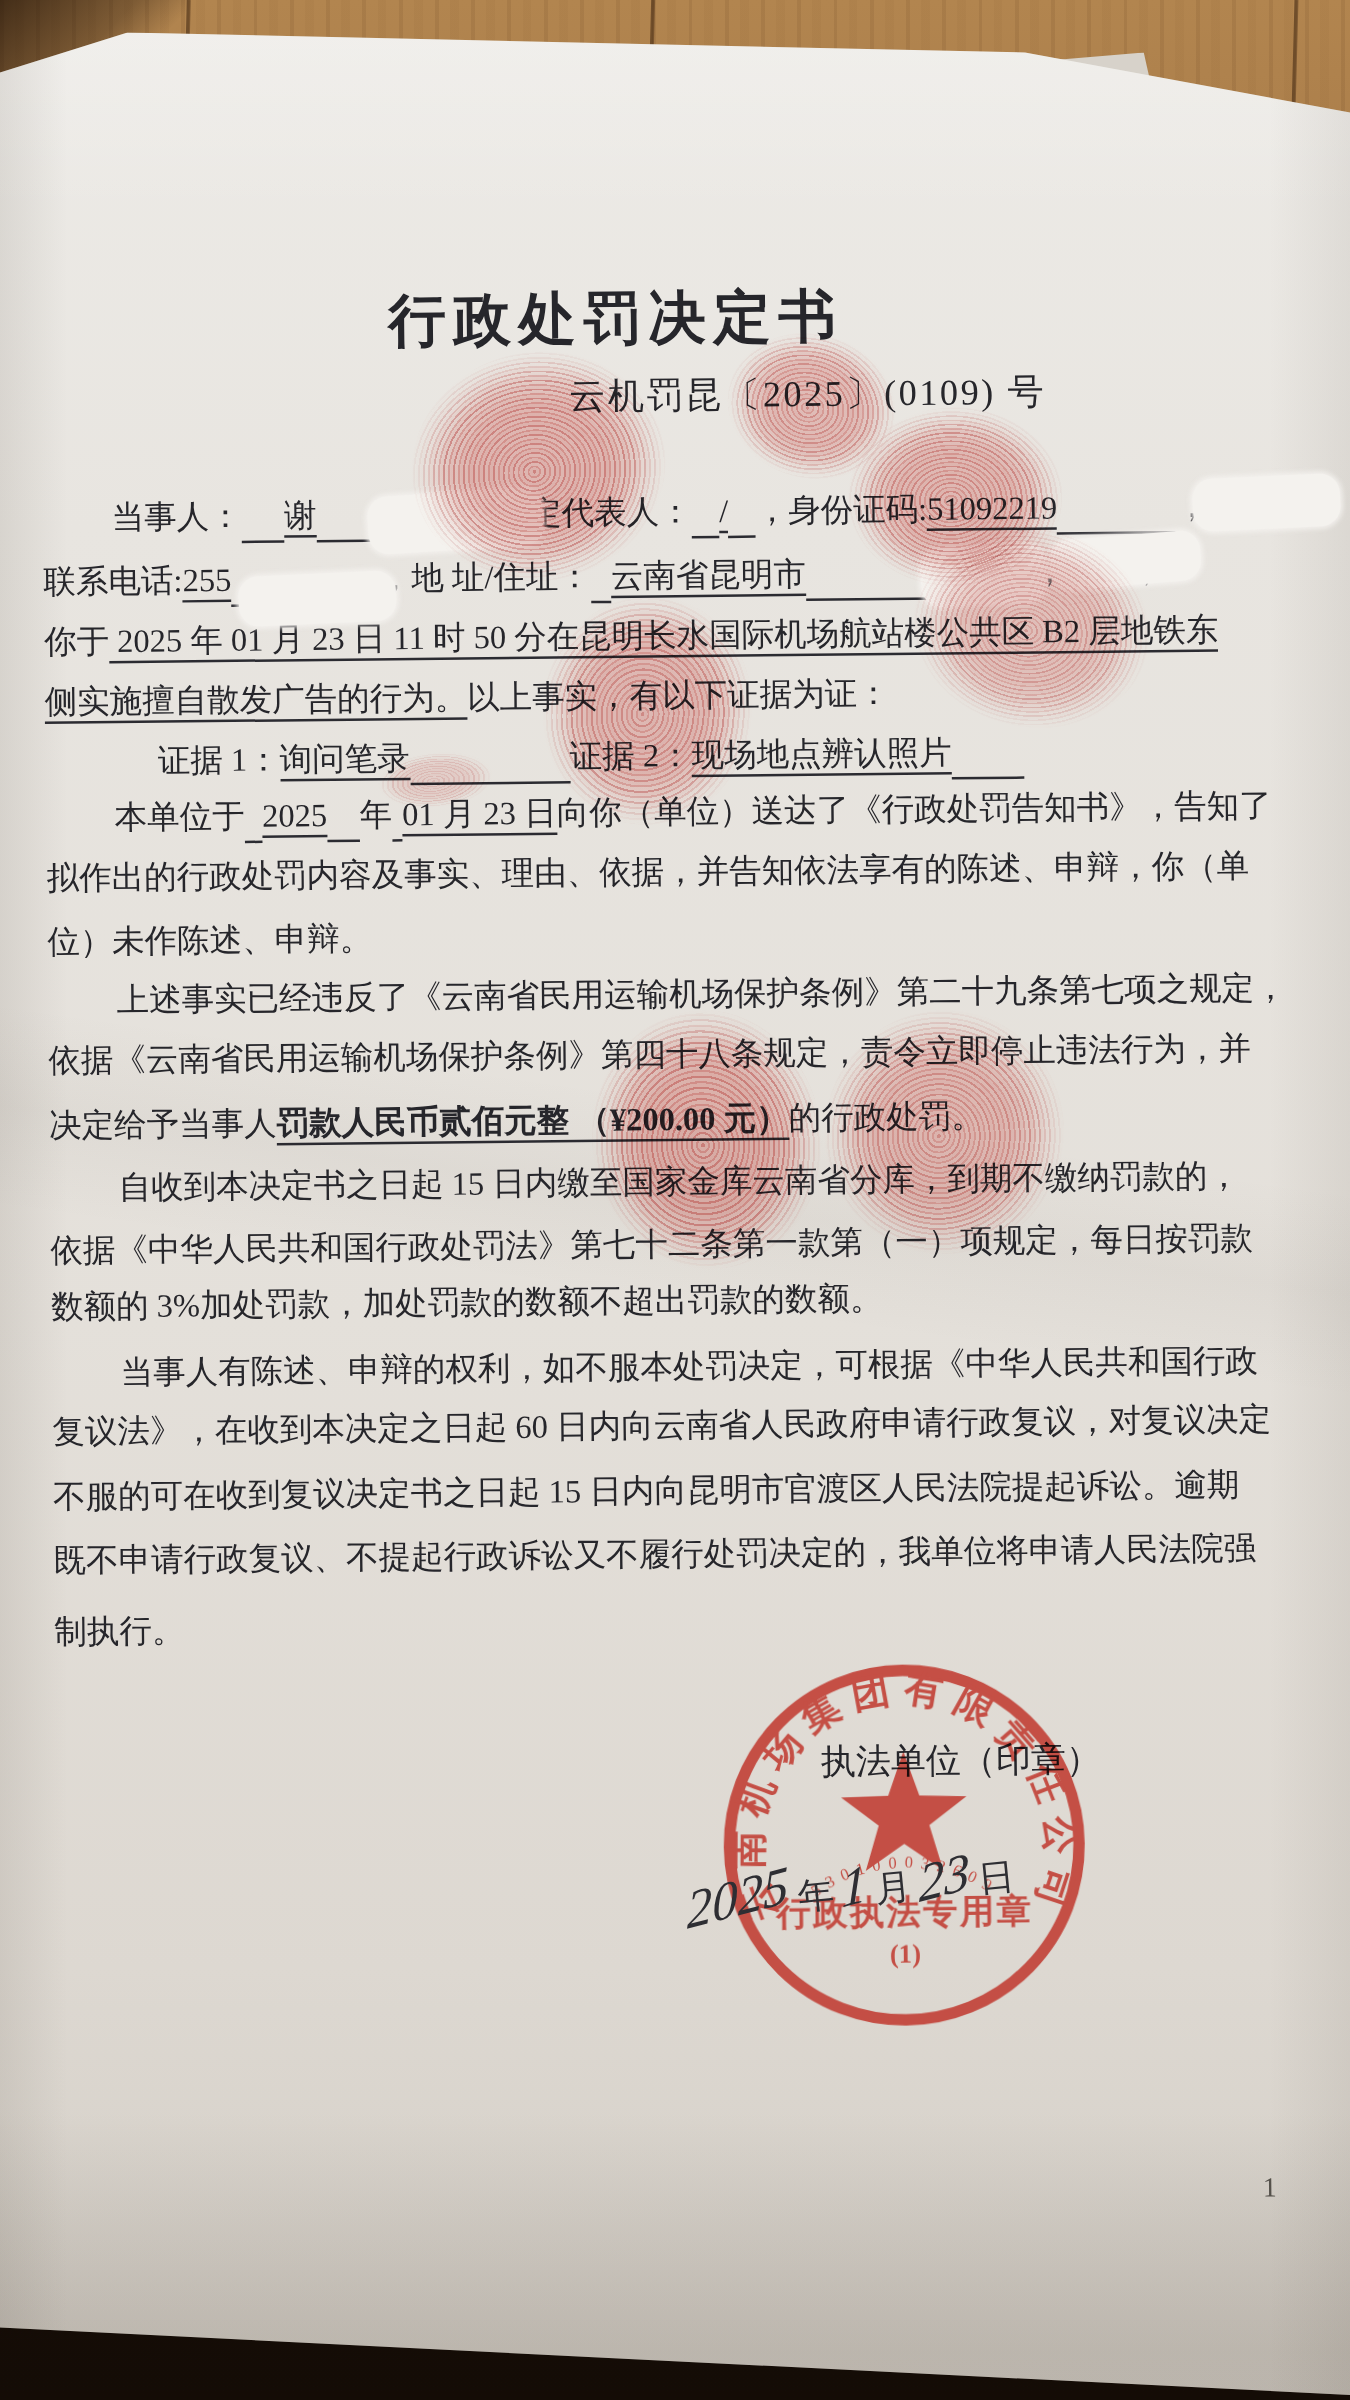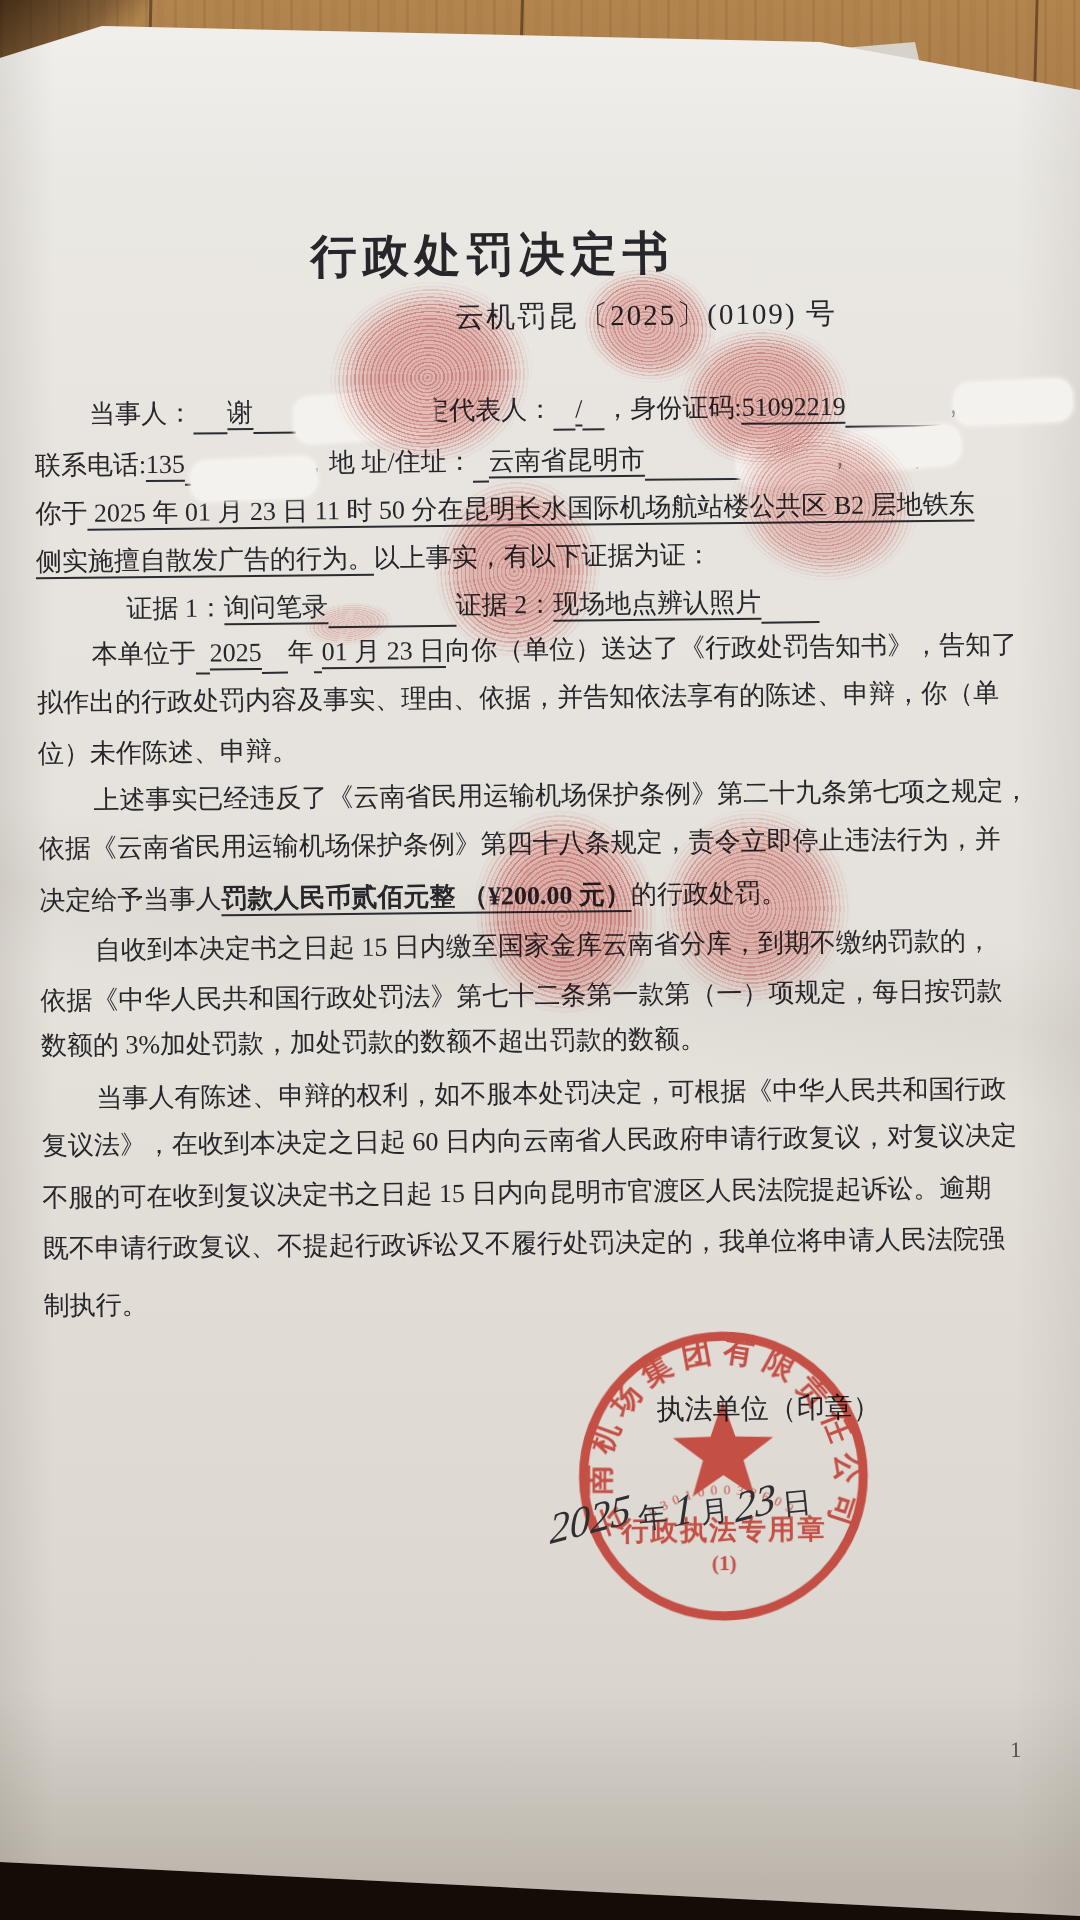--- a/index.html
+++ b/index.html
@@ -64,21 +64,21 @@
 <div id="back-sheet"></div>
 <div id="paper"></div>
 <div id="paper-shading"></div>
 
 <div id="sheet-content">
   <div id="doc-title">行政处罚决定书</div>
   <div id="doc-number">云机罚昆〔2025〕(0109) 号</div>
 
   <div id="doc-lines">
       <div class="line" style="top: 390px; left: 95px;"><span class="">当事人：</span><span class="pad u" style="width: 34px;"></span><span class="u">谢</span><span class="pad u" style="width: 118px;"></span><span class="">，法定代表人：</span><span class="pad u" style="width: 22px;"></span><span class="u">/</span><span class="pad u" style="width: 22px;"></span><span class="">，身份证码:</span><span class="u">51092219</span><span class="pad u" style="width: 95px;"></span><span class="">，</span></div>
-      <div class="line" style="top: 441px; left: 40px;"><span class="">联系电话:</span><span class="u">135</span><span class="pad u" style="width: 118px;"></span><span class="">，地 址/住址：</span><span class="pad u" style="width: 16px;"></span><span class="u">云南省昆明市</span><span class="pad u" style="width: 182px;"></span><span class="">，经查，</span></div>
+      <div class="line" style="top: 441px; left: 40px;"><span class="">联系电话:</span><span class="u">255</span><span class="pad u" style="width: 118px;"></span><span class="">，地 址/住址：</span><span class="pad u" style="width: 16px;"></span><span class="u">云南省昆明市</span><span class="pad u" style="width: 182px;"></span><span class="">，经查，</span></div>
       <div class="line" style="top: 489px; left: 40px;"><span class="">你于</span><span class="u"> 2025 年 01 月 23 日 11 时 50 分在昆明长水国际机场航站楼公共区 B2 层地铁东</span></div>
       <div class="line" style="top: 537px; left: 40px;"><span class="u">侧实施擅自散发广告的行为。</span><span class="">以上事实，有以下证据为证：</span></div>
       <div class="line" style="top: 585px; left: 130px;"><span class="">证据 1：</span><span class="u">询问笔录</span><span class="pad u" style="width: 128px;"></span><span class="">证据 2：</span><span class="u">现场地点辨认照片</span><span class="pad u" style="width: 58px;"></span></div>
       <div class="line" style="top: 630px; left: 95px;"><span class="">本单位于</span><span class="pad u" style="width: 14px;"></span><span class="u">2025</span><span class="pad u" style="width: 26px;"></span><span class="">年</span><span class="pad u" style="width: 8px;"></span><span class="u">01 月 23 日</span><span class="">向你（单位）送达了《行政处罚告知书》，告知了</span></div>
       <div class="line" style="top: 678px; left: 40px;"><span class="">拟作出的行政处罚内容及事实、理由、依据，并告知依法享有的陈述、申辩，你（单</span></div>
       <div class="line" style="top: 729px; left: 40px;"><span class="">位）未作陈述、申辩。</span></div>
       <div class="line" style="top: 776px; left: 95px;"><span class="">上述事实已经违反了《云南省民用运输机场保护条例》第二十九条第七项之规定，</span></div>
       <div class="line" style="top: 824px; left: 40px;"><span class="">依据《云南省民用运输机场保护条例》第四十八条规定，责令立即停止违法行为，并</span></div>
       <div class="line" style="top: 876px; left: 40px;"><span class="">决定给予当事人</span><span class="u b">罚款人民币贰佰元整 （¥200.00 元）</span><span class="">的行政处罚。</span></div>
       <div class="line" style="top: 926px; left: 95px;"><span class="">自收到本决定书之日起 15 日内缴至国家金库云南省分库，到期不缴纳罚款的，</span></div>

